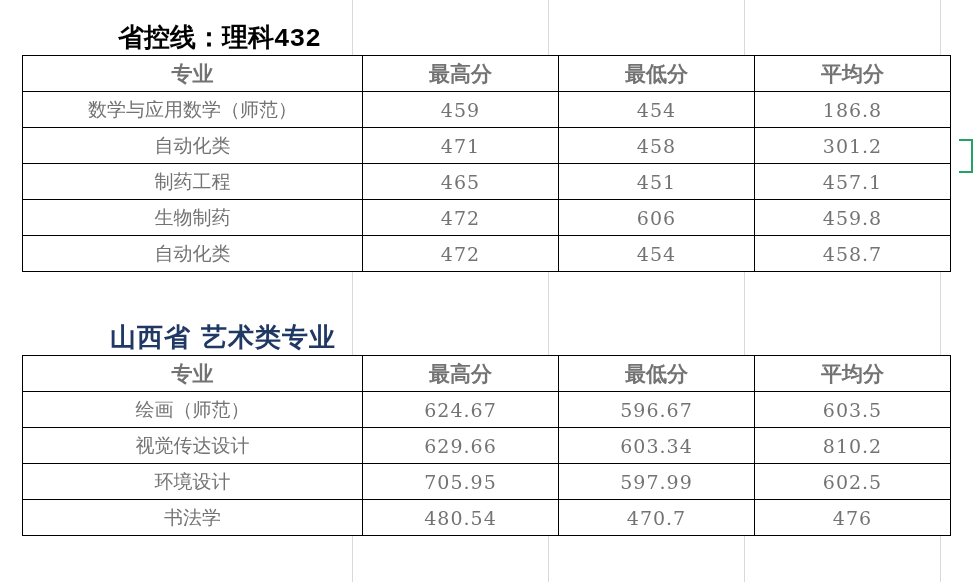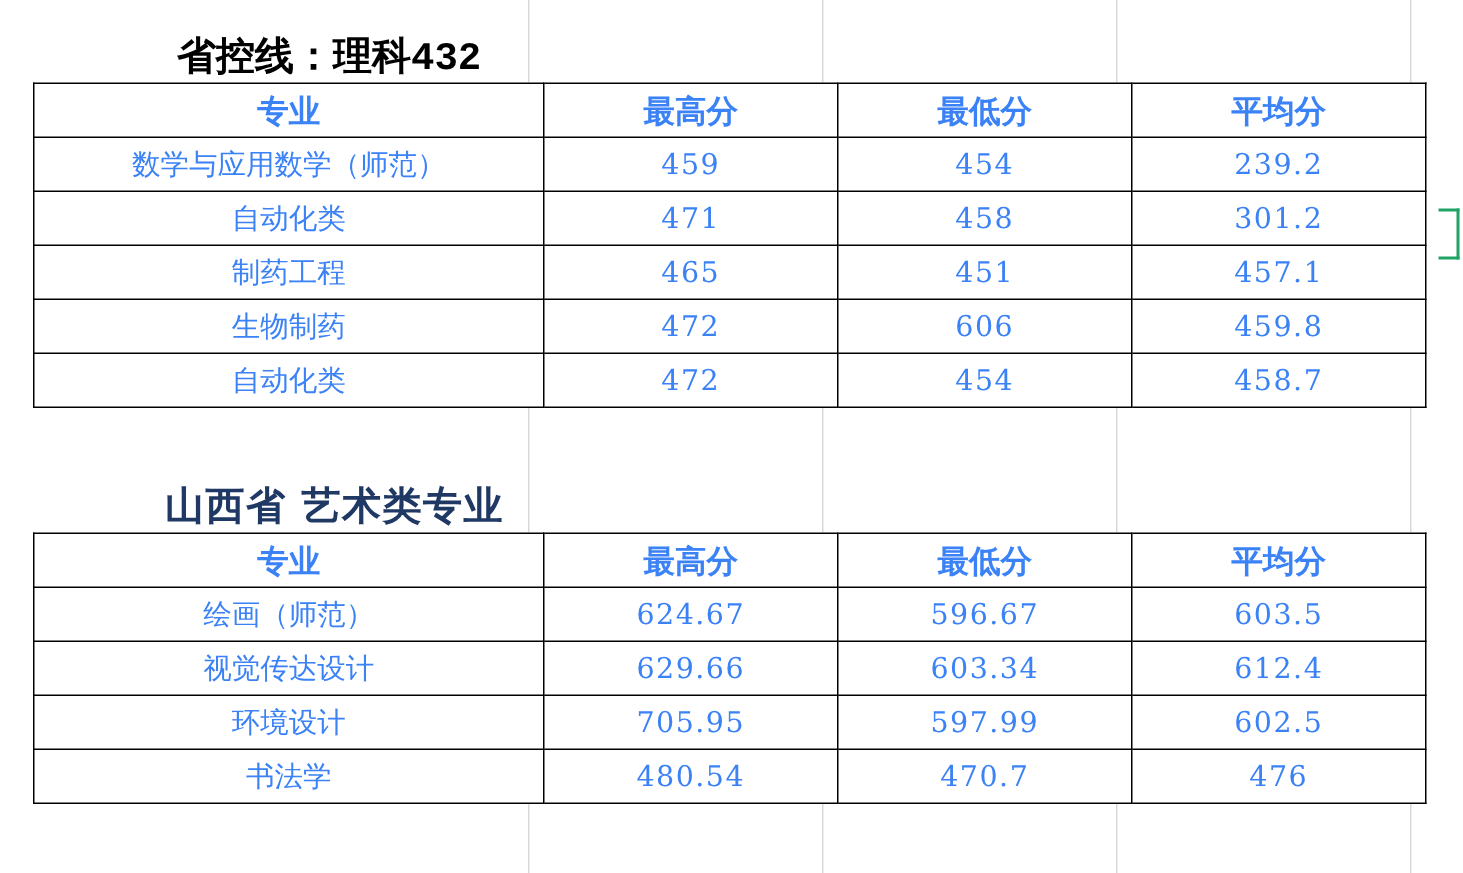--- a/index.html
+++ b/index.html
@@ -64,21 +64,21 @@
     table-layout: fixed;
     margin-left: 22px;
     background: #ffffff;
   }
   table.data th, table.data td {
     border: 1px solid #000000;
     text-align: center;
     vertical-align: middle;
     font-family: "DejaVu Serif", serif;
     font-size: 19px;
-    color: #3b82f6;
+    color: #737373;
     height: 35px;
     padding: 0 4px;
     white-space: nowrap;
   }
   table.data th {
     font-weight: bold;
     font-size: 21px;
   }
   table.data td.name {
     font-weight: normal;
@@ -130,21 +130,21 @@
           <th>最高分</th>
           <th>最低分</th>
           <th>平均分</th>
         </tr>
       </thead>
       <tbody>
         <tr>
           <td class="name">数学与应用数学（师范）</td>
           <td class="num">459</td>
           <td class="num">454</td>
-          <td class="num">239.2</td>
+          <td class="num">186.8</td>
         </tr>
         <tr>
           <td class="name">自动化类</td>
           <td class="num">471</td>
           <td class="num">458</td>
           <td class="num">301.2</td>
         </tr>
         <tr>
           <td class="name">制药工程</td>
           <td class="num">465</td>
@@ -193,21 +193,21 @@
         <tr>
           <td class="name">绘画（师范）</td>
           <td class="num">624.67</td>
           <td class="num">596.67</td>
           <td class="num">603.5</td>
         </tr>
         <tr>
           <td class="name">视觉传达设计</td>
           <td class="num">629.66</td>
           <td class="num">603.34</td>
-          <td class="num">612.4</td>
+          <td class="num">810.2</td>
         </tr>
         <tr>
           <td class="name">环境设计</td>
           <td class="num">705.95</td>
           <td class="num">597.99</td>
           <td class="num">602.5</td>
         </tr>
         <tr>
           <td class="name">书法学</td>
           <td class="num">480.54</td>

